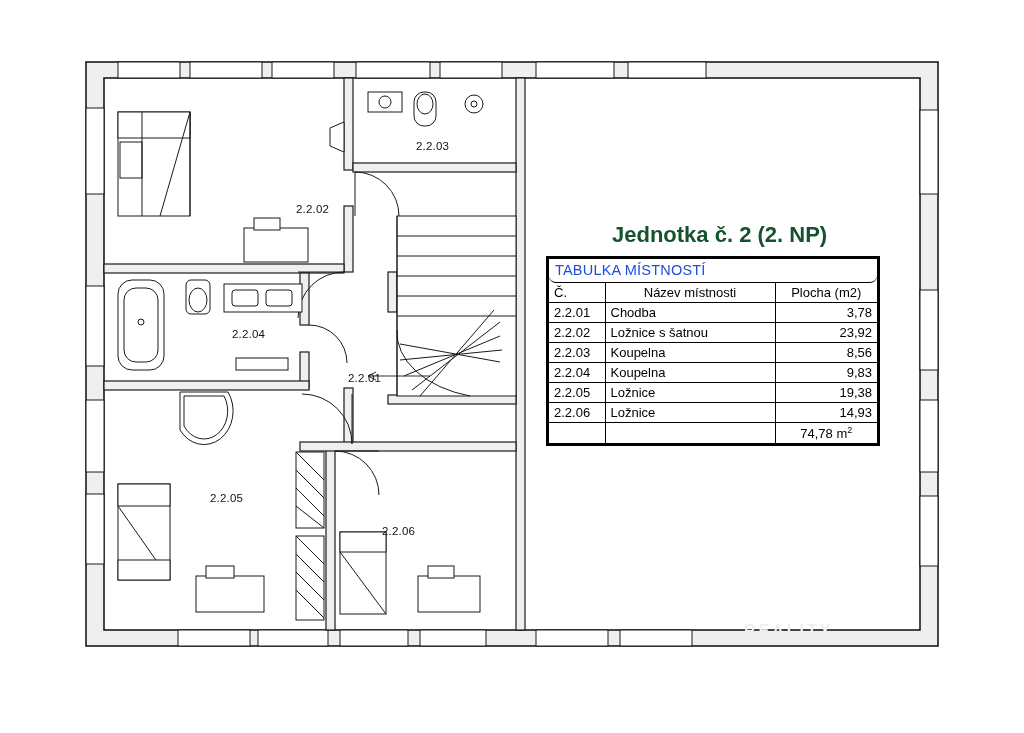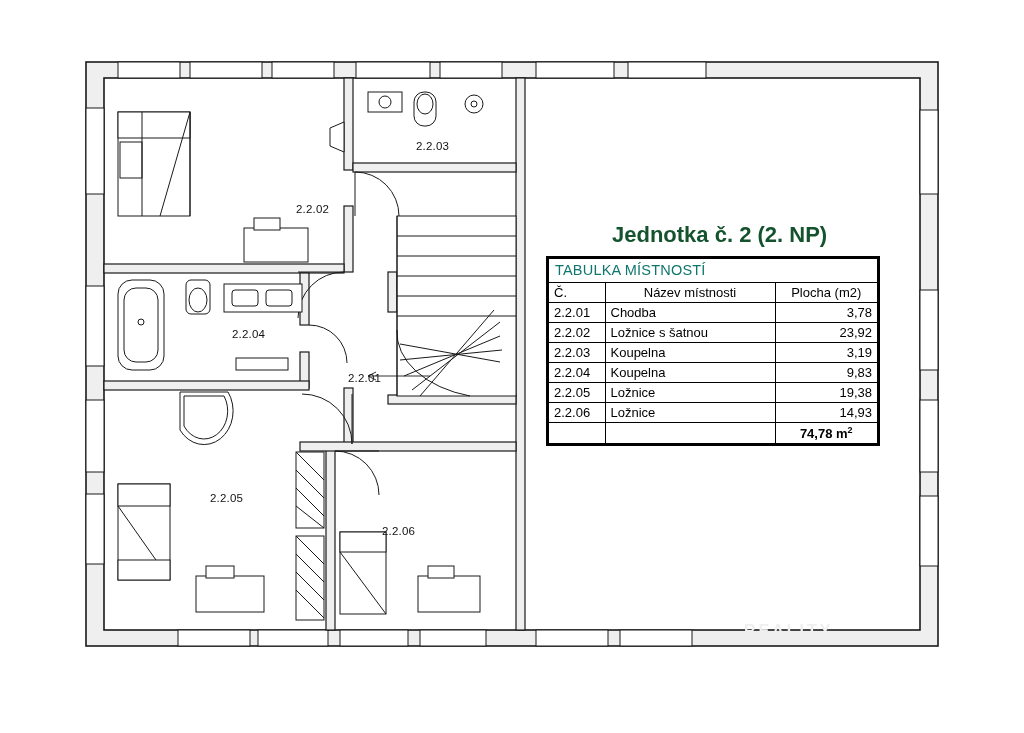--- a/index.html
+++ b/index.html
@@ -55,24 +55,25 @@
     position: absolute;
     left: 546px;
     top: 256px;
     width: 334px;
     border: 3px solid #000000;
     background: #ffffff;
     box-sizing: border-box;
   }
   #room-table .tbl-caption {
     font-size: 14.5px;
-    color: #0f766e;
+    color: #1d4ed8;
     padding: 3px 11px 4px 6px;
     border-bottom: 1px solid #000000;
     letter-spacing: 0.2px;
+    border-radius: 7px;
   }
   table.rooms {
     border-collapse: collapse;
     width: 100%;
     font-size: 13px;
     color: #000000;
   }
   table.rooms th, table.rooms td {
     border: 1px solid #000000;
     padding: 2px 5px;
@@ -100,21 +101,21 @@
   table.rooms tr.header th:nth-child(3) {
     text-align: center;
   }
   table.rooms td.area {
     text-align: right;
   }
   table.rooms tr.total td {
     border-bottom: none;
   }
   table.rooms tr.total td.total-val {
-    font-weight: bold;
+    font-weight: normal;
     text-align: center;
   }
   .sup {
     font-size: 9px;
     vertical-align: super;
   }
 
   
   #watermark {
     position: absolute;
@@ -325,21 +326,21 @@
           <td class="area">3,78</td>
         </tr>
         <tr>
           <td>2.2.02</td>
           <td>Ložnice s šatnou</td>
           <td class="area">23,92</td>
         </tr>
         <tr>
           <td>2.2.03</td>
           <td>Koupelna</td>
-          <td class="area">3,19</td>
+          <td class="area">8,56</td>
         </tr>
         <tr>
           <td>2.2.04</td>
           <td>Koupelna</td>
           <td class="area">9,83</td>
         </tr>
         <tr>
           <td>2.2.05</td>
           <td>Ložnice</td>
           <td class="area">19,38</td>

